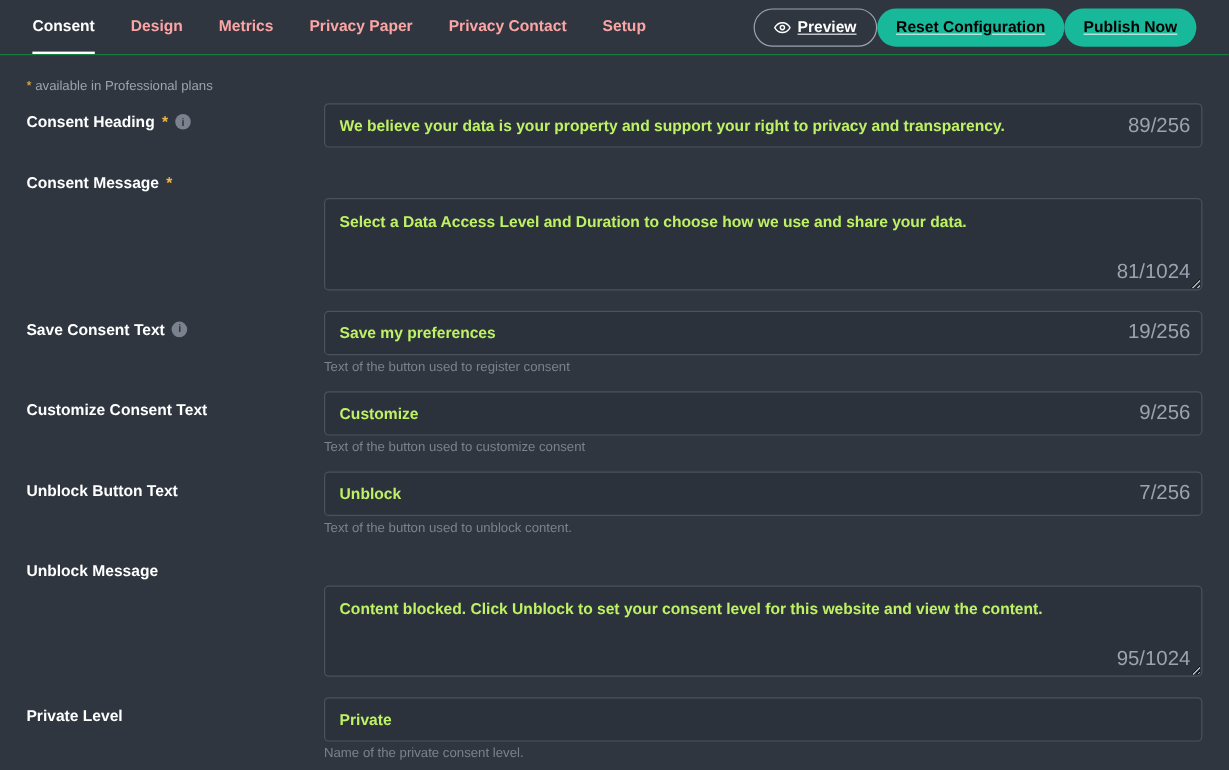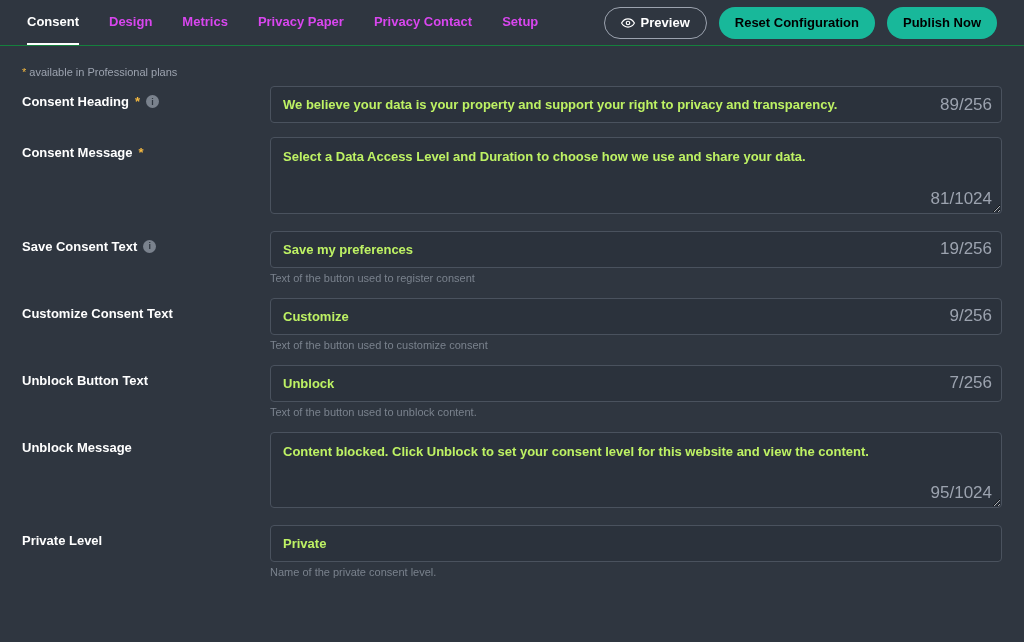--- a/index.html
+++ b/index.html
@@ -25,33 +25,33 @@
   .tabs {
     display: flex;
     gap: 30px;
     height: 100%;
     align-items: stretch;
   }
   .tab {
     display: flex;
     align-items: center;
     font-weight: 600;
-    color: #d946ef;
+    color: #fca5a5;
     border-bottom: 2px solid transparent;
     cursor: pointer;
     font-size: 13px;
   }
   .tab.active {
     color: #ffffff;
     border-bottom: 2px solid #ffffff;
   }
   .actions {
     display: flex;
-    gap: 12px;
     align-items: flex-start;
+    text-decoration: underline;
   }
   .btn {
     height: 32px;
     padding: 0 16px;
     border-radius: 16px;
     font-weight: 600;
     font-size: 13px;
     display: inline-flex;
     align-items: center;
     gap: 6px;
@@ -132,21 +132,21 @@
     background: #2b323c;
     border: 1px solid #4a525e;
     border-radius: 4px;
     color: #bef264;
     font-weight: 700;
     font-size: 13px;
     padding: 10px 60px 10px 12px;
     font-family: inherit;
     resize: none;
   }
-  textarea.text-input { min-height: 76px; line-height: 1.4; }
+  textarea.text-input { min-height: 76px; line-height: 1.4; margin-top: 28px; }
 
   .counter {
     position: absolute;
     right: 10px;
     bottom: 8px;
     font-size: 17px;
     color: #9ca3af;
     pointer-events: none;
   }
   .counter.single { top: 50%; transform: translateY(-50%); bottom: auto; }

